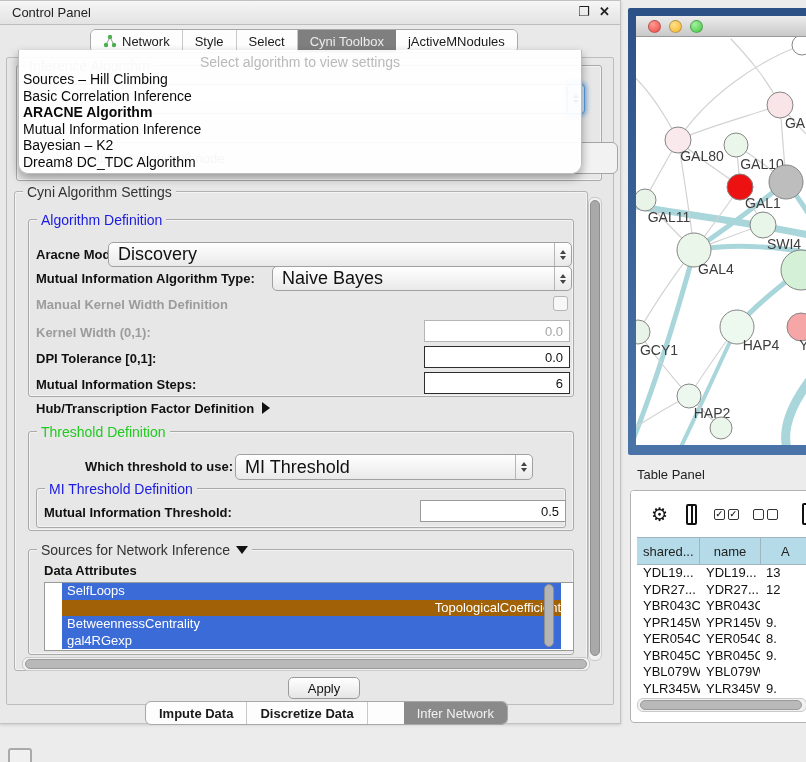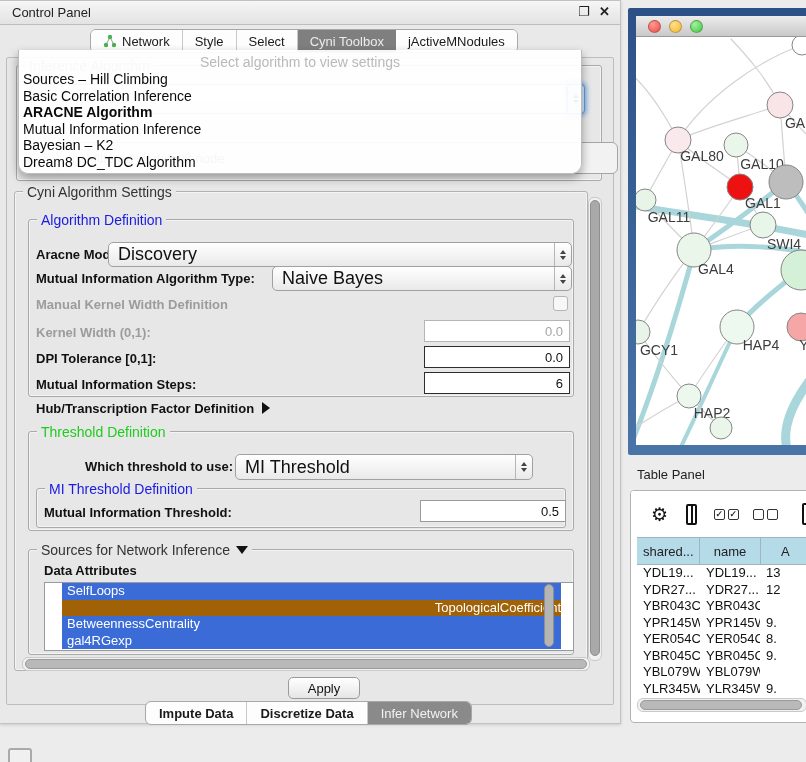--- a/index.html
+++ b/index.html
@@ -62,21 +62,21 @@
   .hscroll{position:absolute;height:12px;background:#f1f1f1;border:1px solid #c9c9c9;border-radius:6px;}
   .hthumb{position:absolute;top:1px;height:8px;background:#b9b9b9;border:1px solid #9a9a9a;border-radius:5px;}
   
   .btn{position:absolute;background:linear-gradient(#ffffff,#e6e6e6);border:1px solid #9a9a9a;border-radius:5px;
        font-size:13px;color:#111;display:flex;align-items:center;justify-content:center;}
   .bot-tabbar{left:145px;top:700px;height:22px;background:#fdfdfd;border:1px solid #a8a8a8;border-radius:6px;
               display:flex;overflow:hidden;}
   .bot-tab{display:flex;align-items:center;padding:0 13px;font-size:13px;font-weight:bold;color:#1a1a1a;
            border-right:1px solid #c8c8c8;white-space:nowrap;}
   .bot-tab:last-child{border-right:none;}
-  .bot-tab.sel{background:#8a8a8a;color:#f2f2f2;font-weight:normal;}
+  .bot-tab.sel{background:#8a8a8a;color:#f2f2f2;font-weight:normal;margin-left:36px;}
   .hub-tri{display:inline-block;width:0;height:0;border-top:6px solid transparent;border-bottom:6px solid transparent;
            border-left:8px solid #111;margin-left:8px;vertical-align:-1px;}
   .src-tri{display:inline-block;width:0;height:0;border-left:6px solid transparent;border-right:6px solid transparent;
            border-top:8px solid #111;margin-left:6px;vertical-align:1px;}
   
   .net-win{left:628px;top:8px;width:190px;height:447px;background:linear-gradient(#2c5187,#4a74a8);
            border-radius:2px;}
   .net-inner{position:absolute;left:8px;top:8px;right:0;bottom:10px;background:#fff;overflow:hidden;}
   .net-title{position:absolute;left:0;top:0;width:100%;height:21px;background:linear-gradient(#ececec,#c9c9c9);
              border-bottom:1px solid #9a9a9a;display:flex;align-items:center;padding-left:12px;gap:8px;box-sizing:border-box;}

